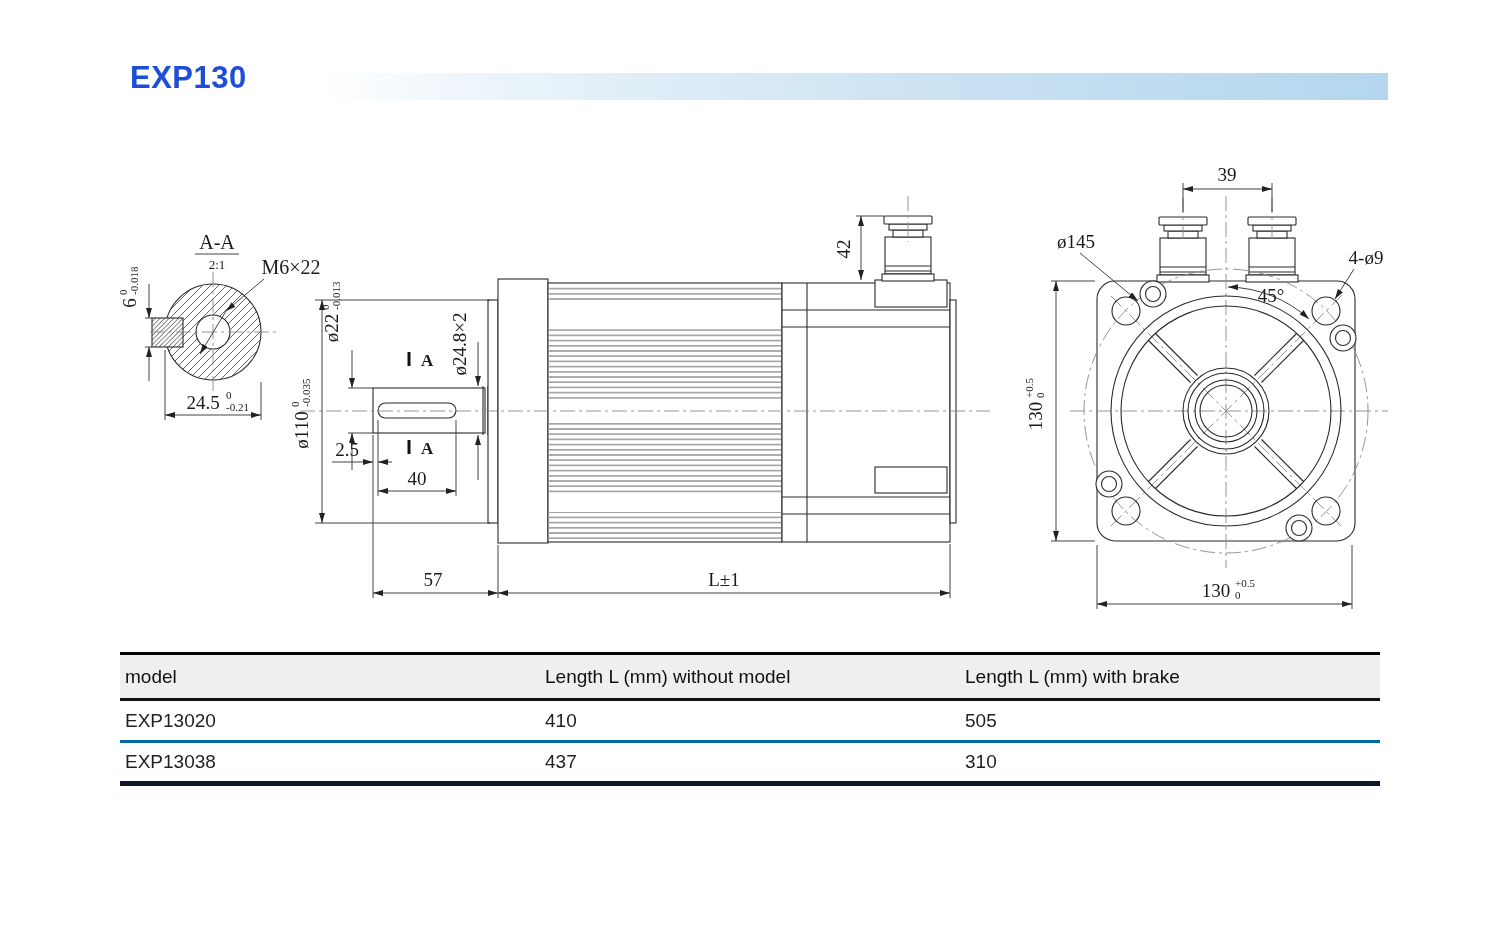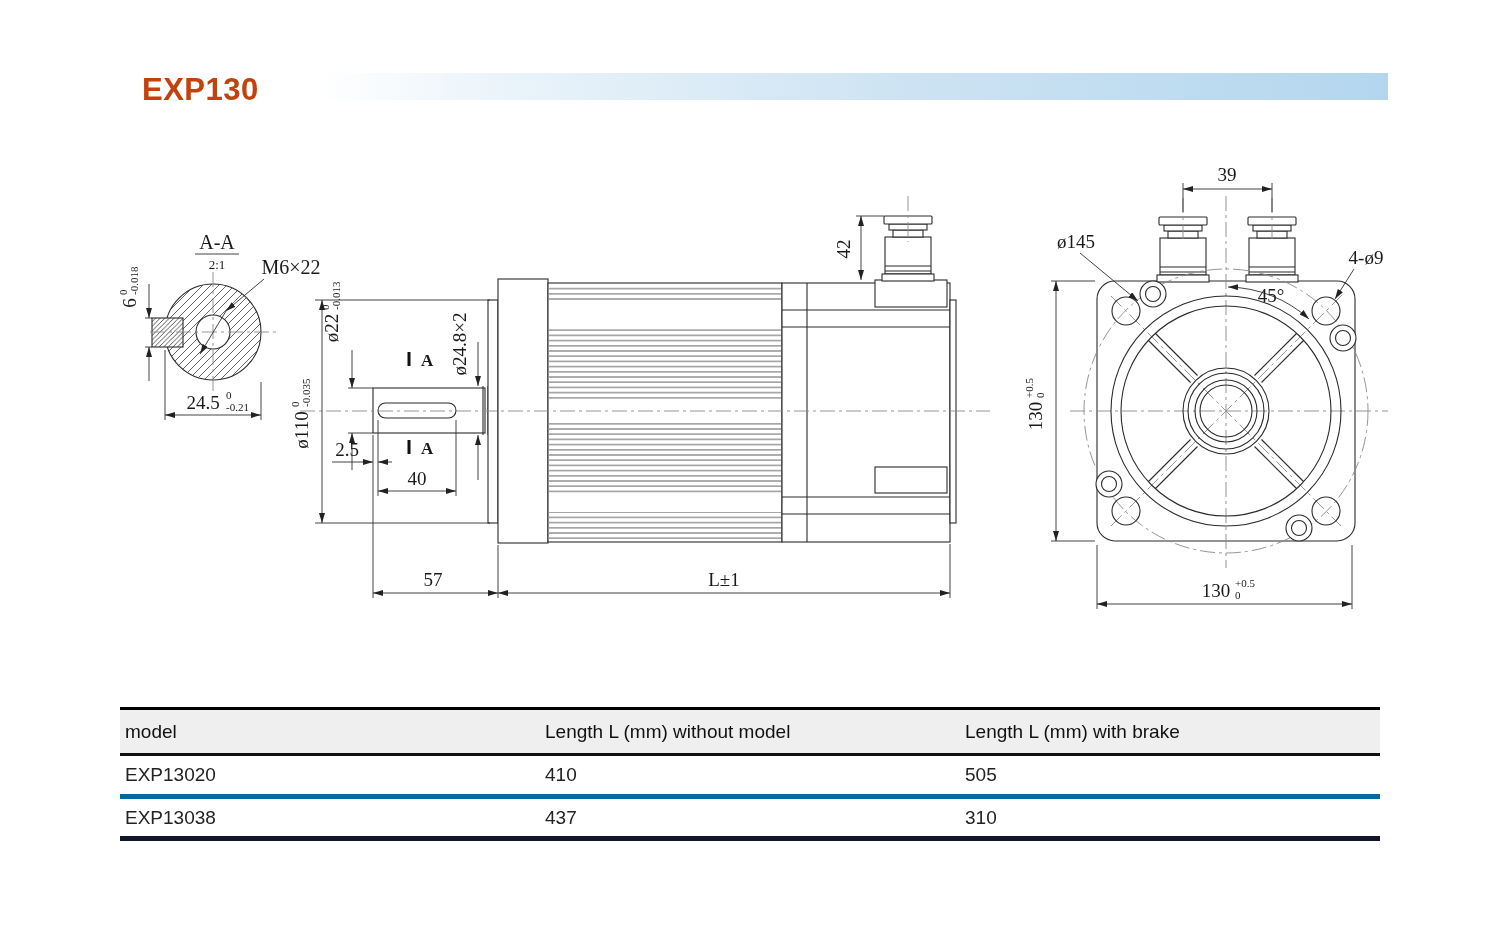--- a/index.html
+++ b/index.html
@@ -1,54 +1,54 @@
 <!DOCTYPE html>
 <html><head>
 <meta charset="utf-8">
 <style>
   html,body{margin:0;padding:0}
   body{
     width:1500px;height:949px;position:relative;background:#fff;
     font-family:"Liberation Sans", sans-serif;overflow:hidden;
   }
   .page-title{
-    position:absolute;left:130px;top:60px;margin:12px;
-    font-size:31px;font-weight:bold;color:#c2410c;letter-spacing:.5px;
+    position:absolute;left:130px;top:60px;margin:0;
+    font-size:31px;font-weight:bold;color:#1d4ed8;letter-spacing:.5px;
   }
   .title-band{
     position:absolute;left:318px;top:73px;width:1070px;height:27px;
     background:linear-gradient(90deg,#ffffff 0%,#e9f3fa 18%,#cde3f3 55%,#b3d6ee 100%);
   }
   svg{position:absolute;left:0;top:0}
   svg text{font-family:"Liberation Serif", serif;fill:#1a1a1a}
   .dim{font-size:19px}
   .tol{font-size:11px}
   .big{font-size:20px}
   .small{font-size:13px}
   .secA{font-size:17px;font-weight:bold}
   .ln{stroke:#2a2a2a;stroke-width:1.1;fill:none}
   .lnw{stroke:#2a2a2a;stroke-width:1.1;fill:#fff}
   .thin{stroke:#2f2f2f;stroke-width:.9;fill:none}
   .cl{stroke:#8a8a8a;stroke-width:.9;fill:none;stroke-dasharray:15 4 3 4}
   .thick{stroke:#111;stroke-width:3;fill:none}
   
   .spec-table{
-    position:absolute;left:120px;top:707px;width:1260px;
+    position:absolute;left:120px;top:652px;width:1260px;
     border-collapse:collapse;table-layout:fixed;
     font-size:19px;color:#111;
   }
   .spec-table col.c1{width:420px}
   .spec-table col.c2{width:420px}
   .spec-table col.c3{width:420px}
   .spec-table thead tr{
     background:#efefef;height:46px;
     border-top:3px solid #000;border-bottom:3px solid #111;
   }
   .spec-table th{font-weight:normal;text-align:left;padding-left:5px}
-  .spec-table tbody tr{height:42px;border-bottom:5px solid #0369a1}
+  .spec-table tbody tr{height:42px;border-bottom:3px solid #0369a1}
   .spec-table tbody tr:last-child{border-bottom:5px solid #0f172a}
   .spec-table td{text-align:left;padding-left:5px;color:#222}
 </style>
 </head>
 <body>
 
 <h1 class="page-title">EXP130</h1>
 <div class="title-band"></div>
 
 <svg width="1500" height="949" viewBox="0 0 1500 949">

